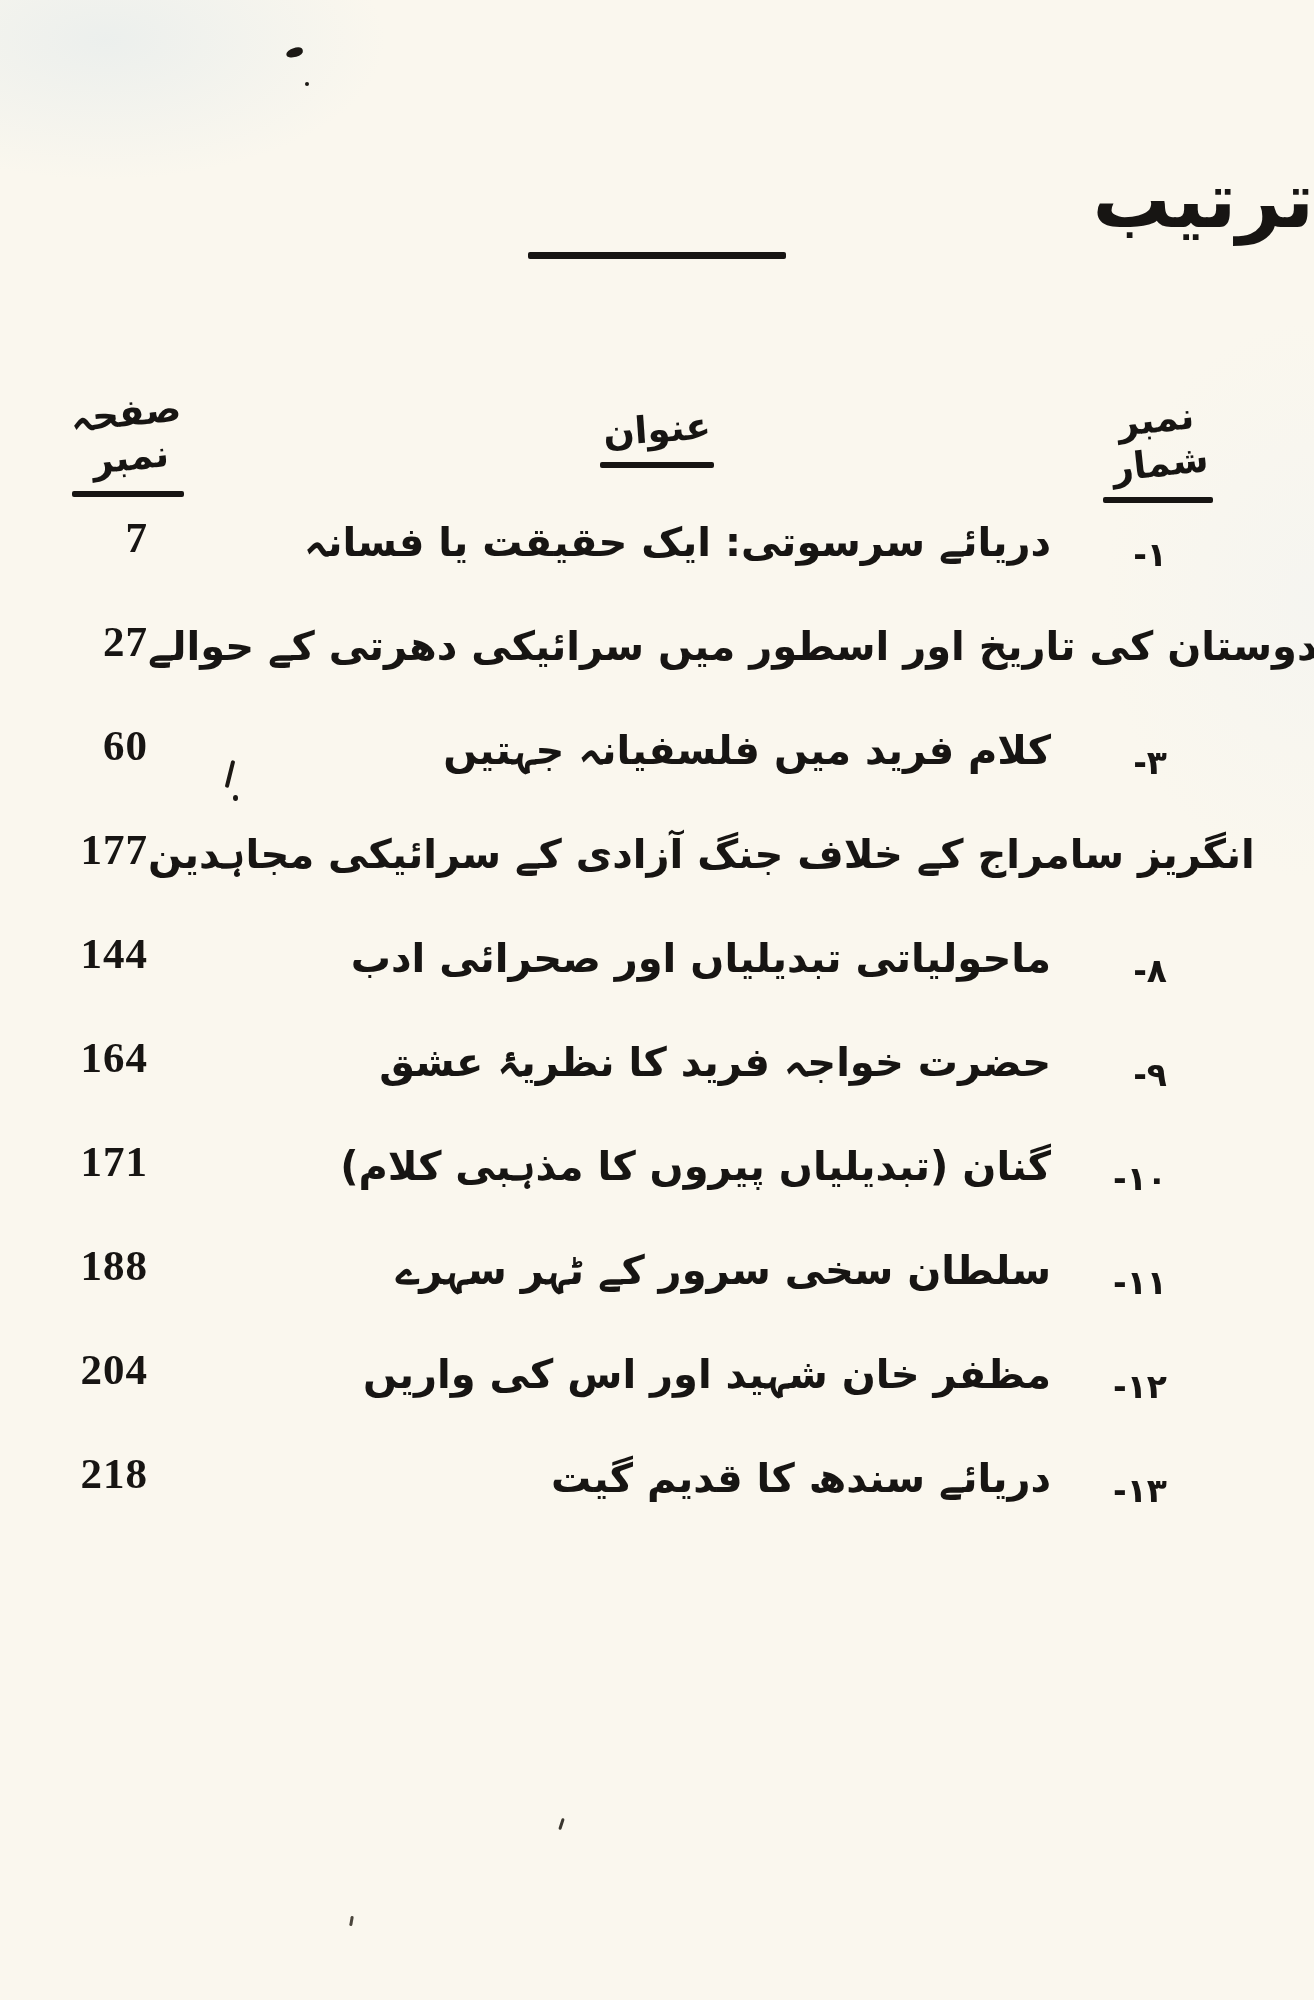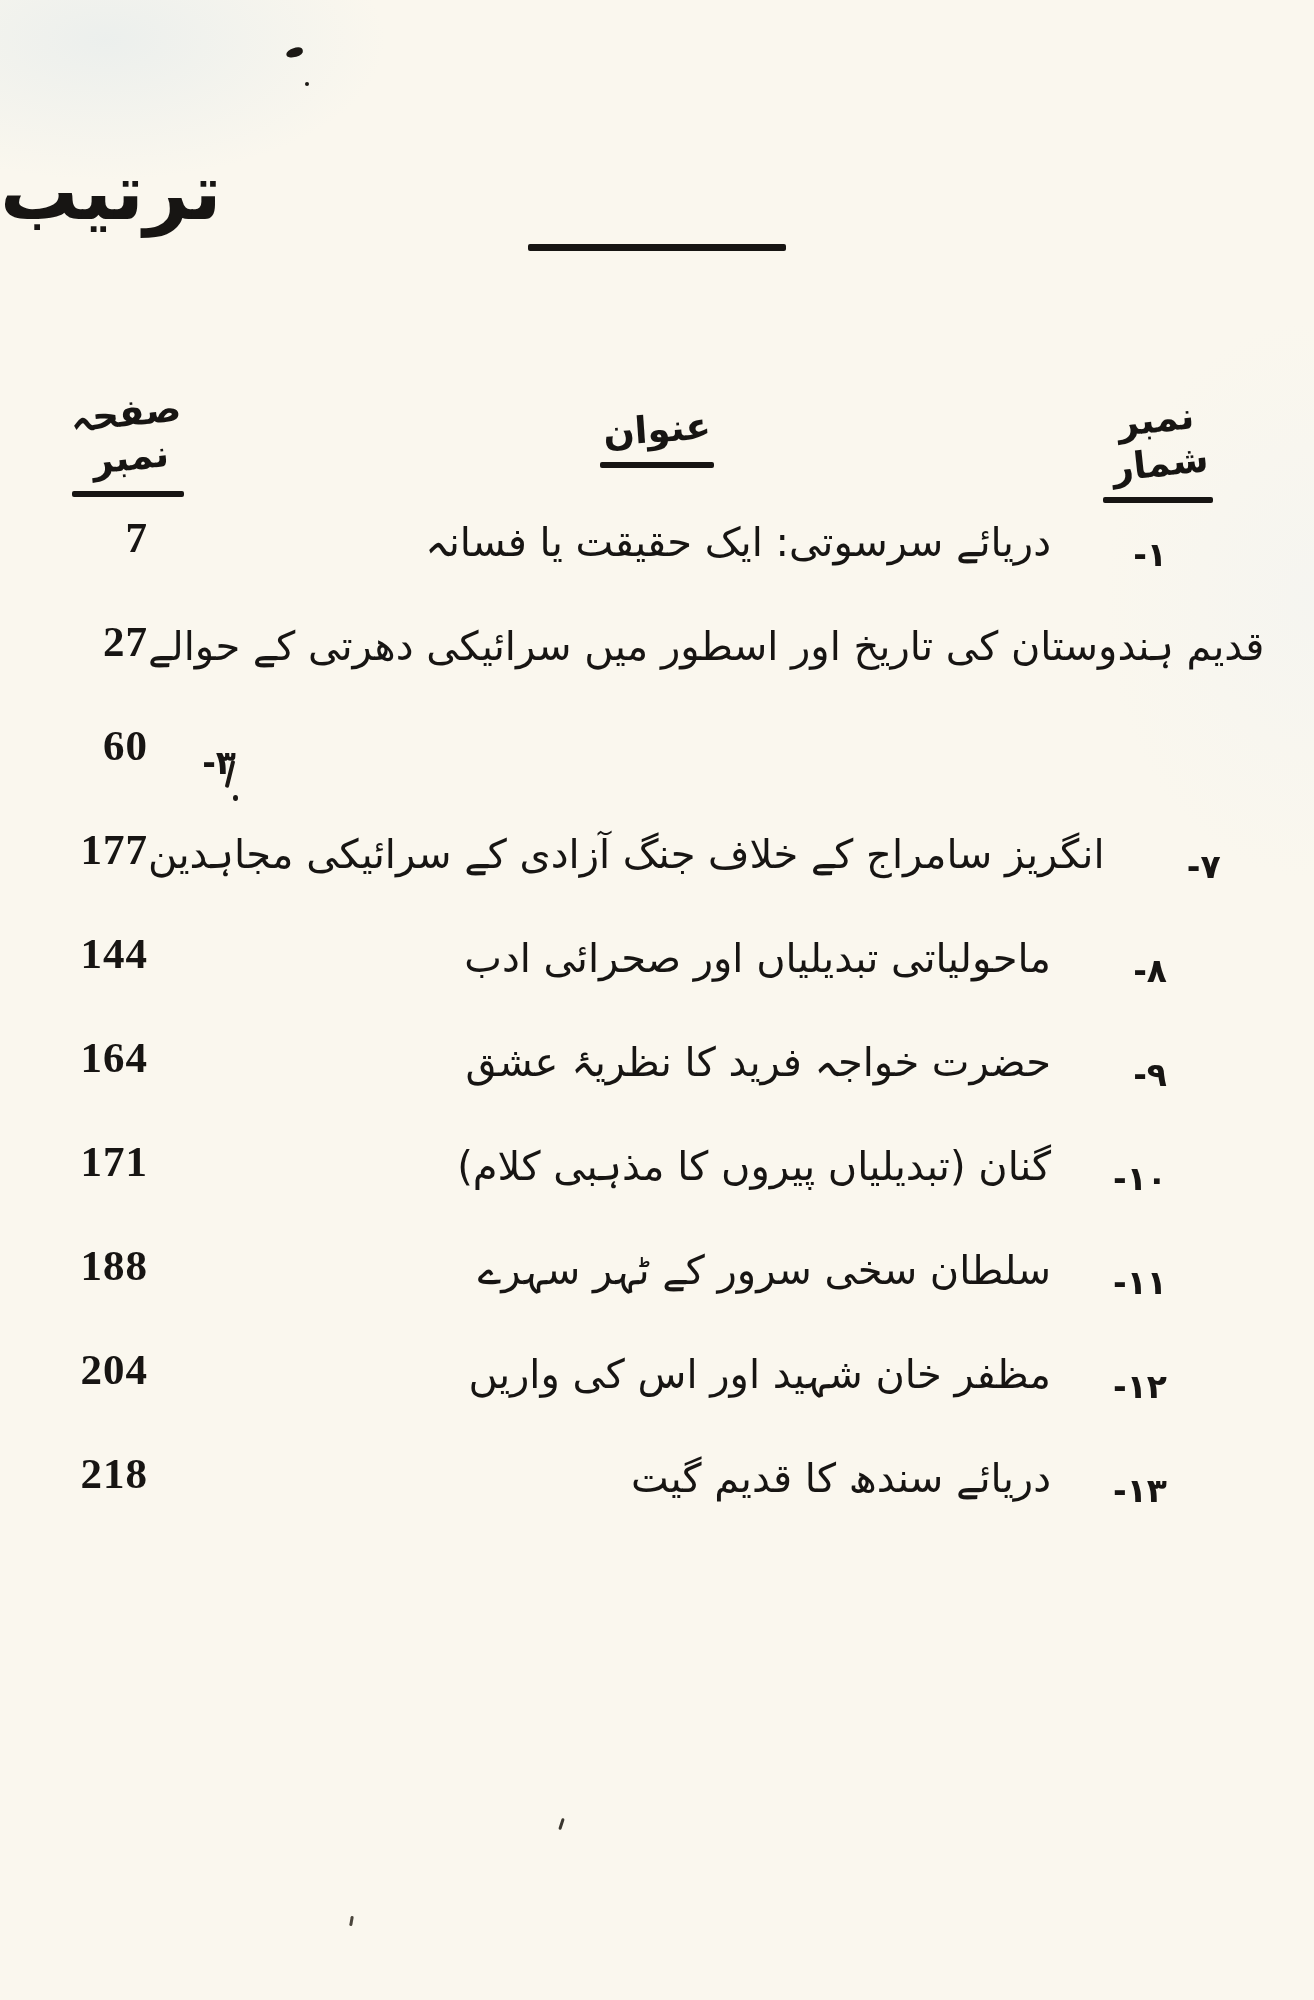--- a/index.html
+++ b/index.html
@@ -11,21 +11,21 @@
   }
   .page{
     position:relative;width:1314px;height:2000px;
     background:
       radial-gradient(ellipse 400px 200px at 8% 2%, rgba(210,225,235,.35), rgba(210,225,235,0) 70%),
       radial-gradient(ellipse 300px 400px at 100% 30%, rgba(235,240,245,.3), rgba(235,240,245,0) 70%),
       #faf7ee;
     color:#171513;
   }
   
-  .title-wrap{position:absolute;top:148px;left:0;width:100%;text-align:left;}
+  .title-wrap{position:absolute;top:156px;left:0;width:100%;text-align:right;}
   .title-text{
     display:inline-block;
     font-size:78px;font-weight:700;line-height:1.15;
     letter-spacing:1px;
   }
   .title-underline{width:258px;height:7px;background:#171513;margin:6px auto 0;border-radius:2px;}
   
   .hdr{position:absolute;text-align:center;}
   .hdr .hdr-text{display:inline-block;font-size:37px;font-weight:700;line-height:1.2;transform:rotate(-6deg);}
   .hdr .hdr-underline{height:6px;background:#171513;margin:10px auto 0;border-radius:2px;}
@@ -39,21 +39,21 @@
   
   .rows{position:absolute;top:508px;left:60px;right:147px;}
   .row{display:flex;align-items:flex-start;height:104px;}
   .pcol{
     width:88px;flex:0 0 88px;text-align:right;
     font-family:"Liberation Serif",serif;font-weight:700;font-size:43px;line-height:1;
     padding-top:8px;letter-spacing:1px;
   }
   .tcol{
     flex:1 1 auto;text-align:right;direction:rtl;
-    font-size:40px;font-weight:400;line-height:1.3;
+    font-size:40px;font-weight:700;line-height:1.3;
     white-space:nowrap;overflow:visible;
     padding:8px 28px 0 0;
   }
   .scol{
     width:88px;flex:0 0 88px;text-align:right;direction:rtl;
     font-size:33px;font-weight:700;line-height:1;
     padding-top:30px;
   }
   
   .blob{position:absolute;background:#1b1814;}
@@ -101,20 +101,21 @@
         <div class="pcol">7</div>
         <div class="tcol" dir="rtl">دریائے سرسوتی: ایک حقیقت یا فسانہ</div>
         <div class="scol" dir="rtl">۱-</div>
       </div>
       <div class="row">
         <div class="pcol">27</div>
         <div class="tcol" dir="rtl">قدیم ہندوستان کی تاریخ اور اسطور میں سرائیکی دھرتی کے حوالے</div>
       </div>
       <div class="row">
         <div class="pcol">60</div>
+        <div class="tcol" dir="rtl">کلام فرید میں فلسفیانہ جہتیں</div>
         <div class="scol" dir="rtl">۳-</div>
       </div>
       <div class="row">
         <div class="pcol">177</div>
         <div class="tcol" dir="rtl">انگریز سامراج کے خلاف جنگ آزادی کے سرائیکی مجاہدین</div>
         <div class="scol" dir="rtl">۷-</div>
       </div>
       <div class="row">
         <div class="pcol">144</div>
         <div class="tcol" dir="rtl">ماحولیاتی تبدیلیاں اور صحرائی ادب</div>

